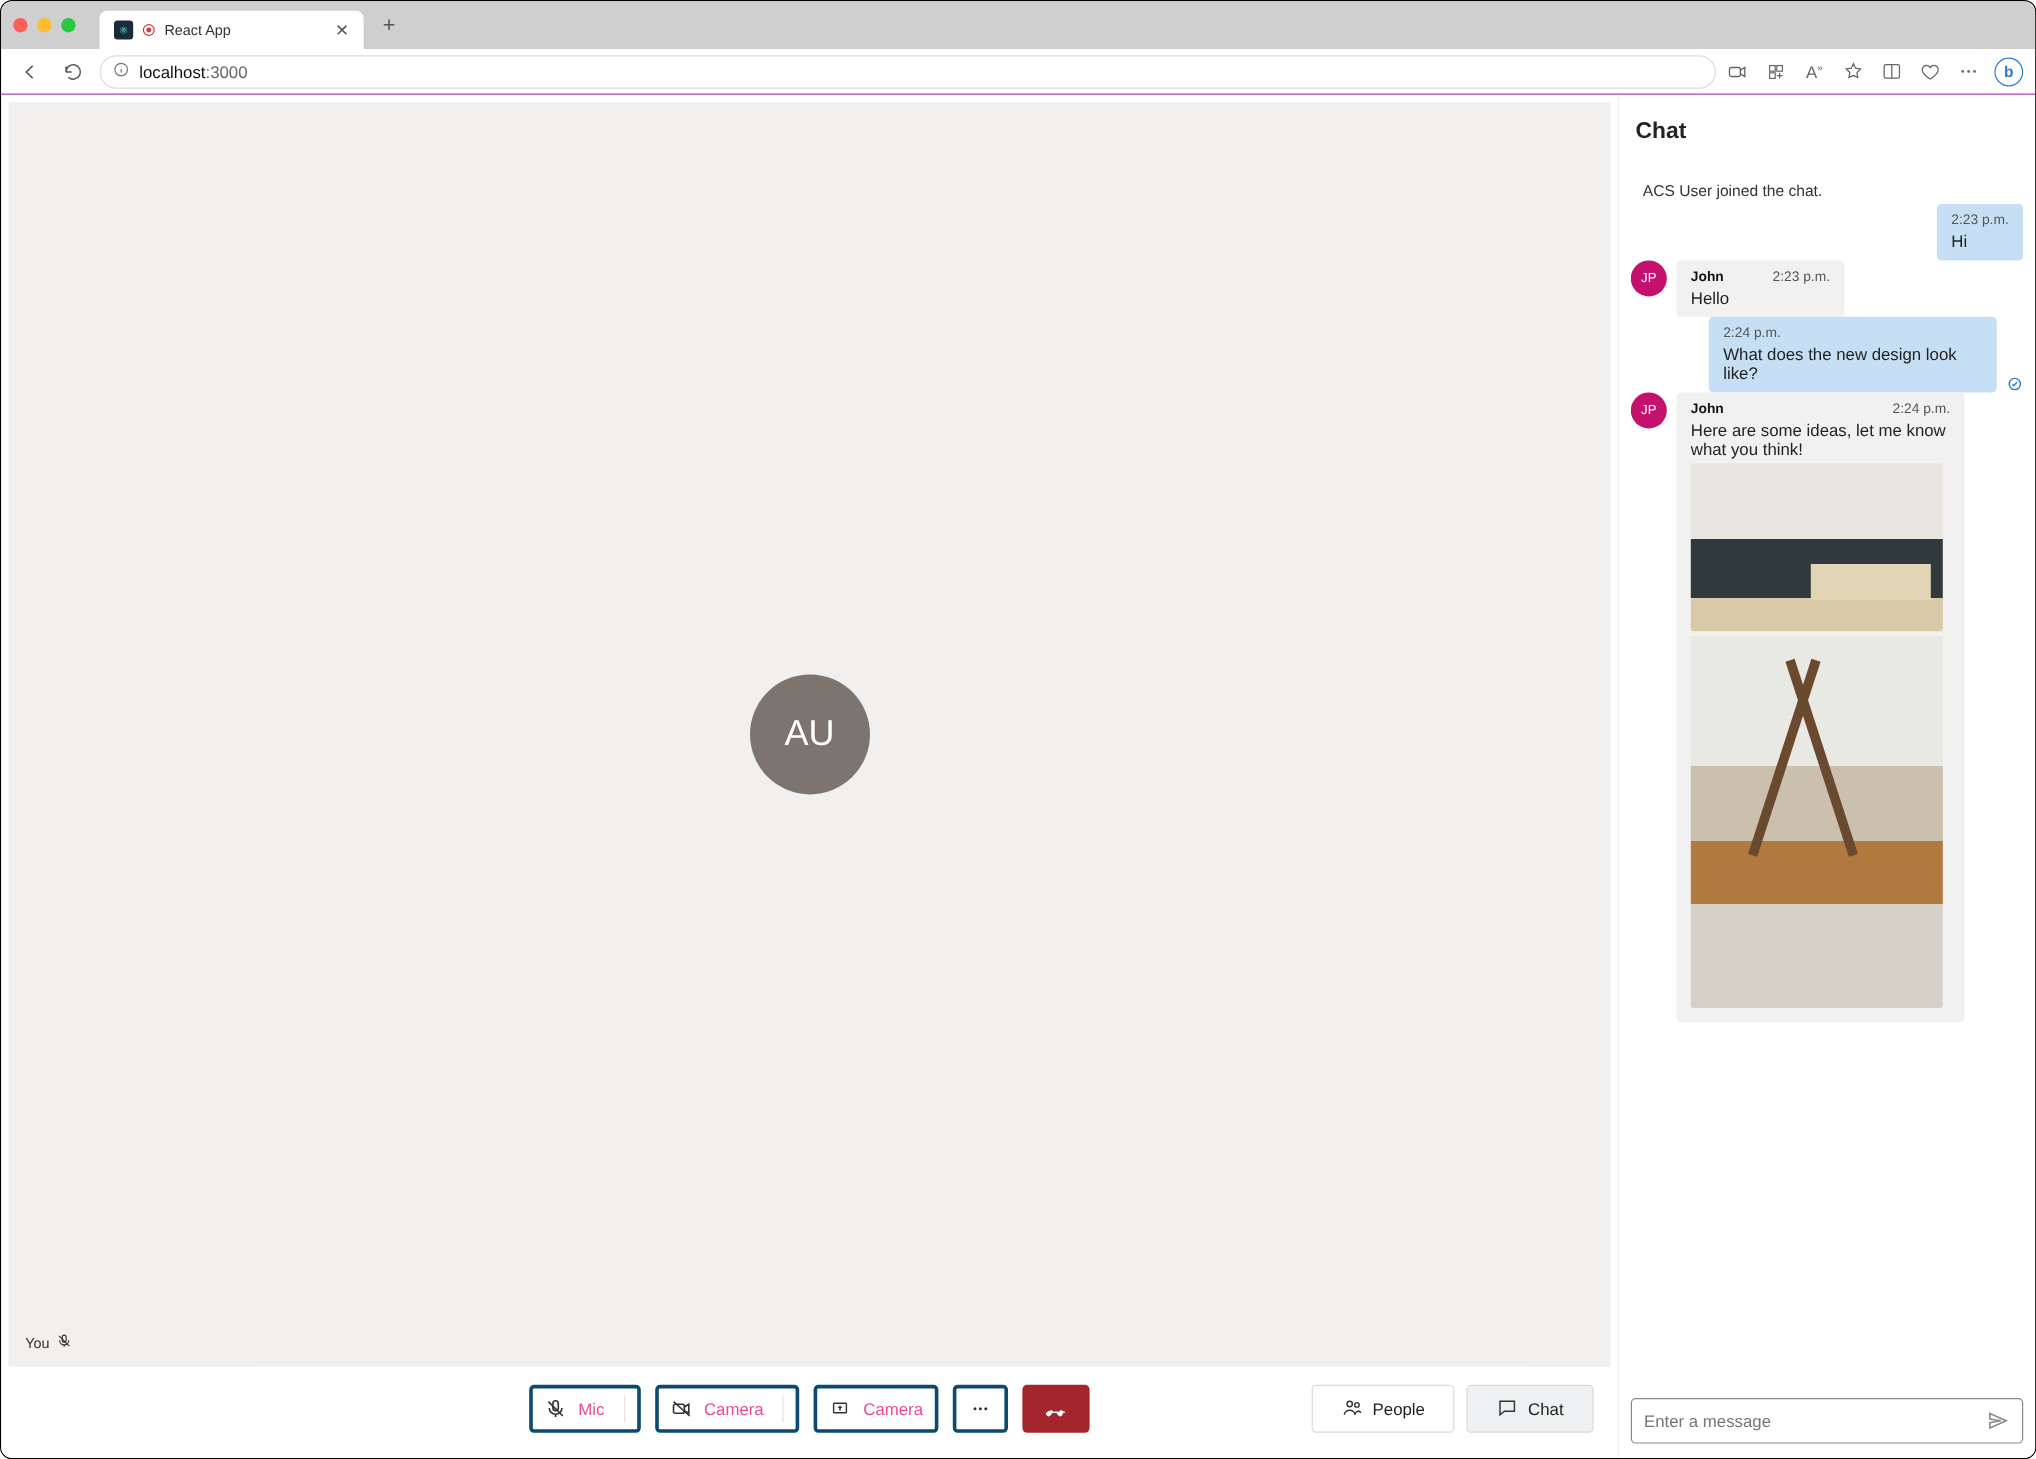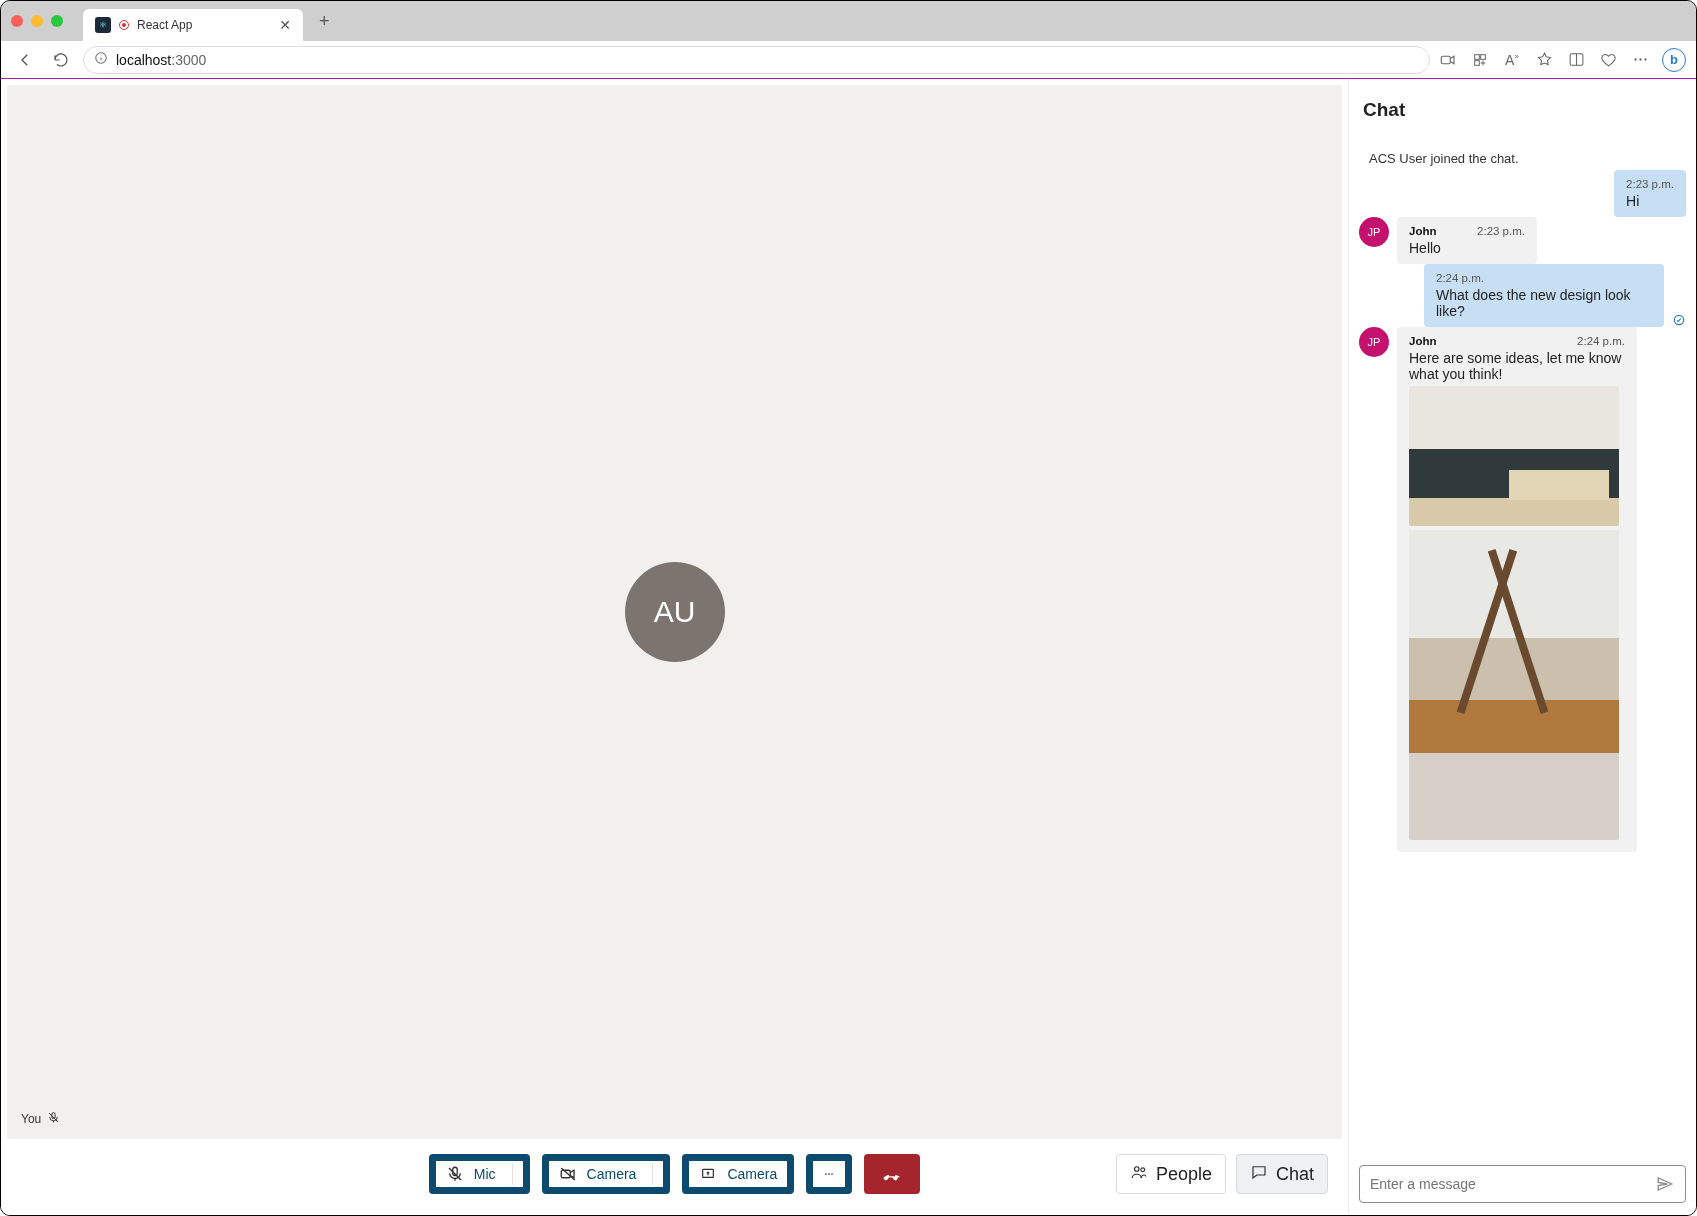--- a/index.html
+++ b/index.html
@@ -87,35 +87,35 @@
     position:absolute; left:14px; bottom:12px; font-size:12px; color:#333;
     display:flex;align-items:center;gap:6px;text-align:center;
   }
   .mic-off-icon svg{width:13px;height:13px;}
 
   .controls{
     height:70px;display:flex;align-items:center;justify-content:center;gap:12px;
     position:relative;
   }
   .ctrl-btn{
-    height:40px;border:7px solid #0c4a6e;border-radius:4px;background:#fff;
+    height:40px;border:3px solid #0c4a6e;border-radius:4px;background:#fff;
     display:flex;align-items:center;padding:0 10px;gap:10px;font-size:14px;
-    color:#0c4a6e;
+    color:#ec4899;
   }
   .ctrl-btn .icn{width:18px;height:18px;display:flex;align-items:center;justify-content:center;}
   .ctrl-btn .vline{width:1px;height:22px;background:#e3e3e3;margin-left:6px;}
   .ctrl-more{width:46px;justify-content:center;}
   .ctrl-hangup{
     width:56px;height:40px;border-radius:4px;background:#a4262c;
     display:flex;align-items:center;justify-content:center;
   }
   .right-controls{position:absolute;right:14px;display:flex;gap:10px;}
   .side-btn{
     height:40px;border:1px solid #d9d9d9;border-radius:4px;background:#fff;
-    display:flex;align-items:center;padding:0 13px;gap:8px;font-size:18px;color:#222;
+    display:flex;align-items:center;padding:0 24px;gap:8px;font-size:14px;color:#222;
   }
   .side-btn.active{background:#eef0f1;}
 
   
   .chat-panel{
     width:348px;border-left:1px solid #eee;display:flex;flex-direction:column;
     padding:16px 10px 12px 10px;
   }
   .chat-title{font-size:19px;font-weight:600;color:#222;padding:4px 4px 14px 4px;}
   .chat-body{flex:1;overflow:auto;display:flex;flex-direction:column;margin-top:12px;}

